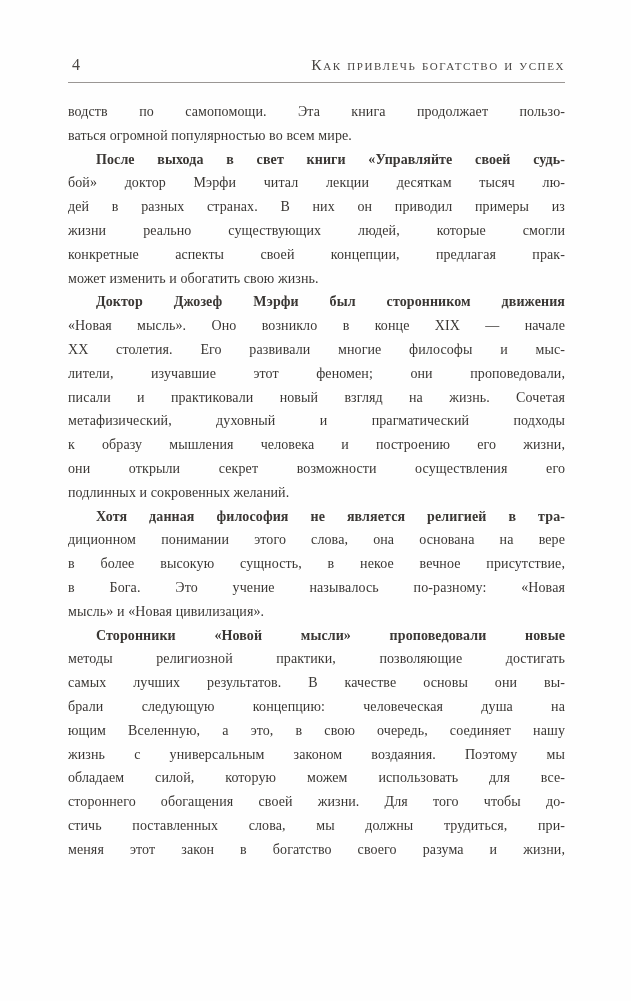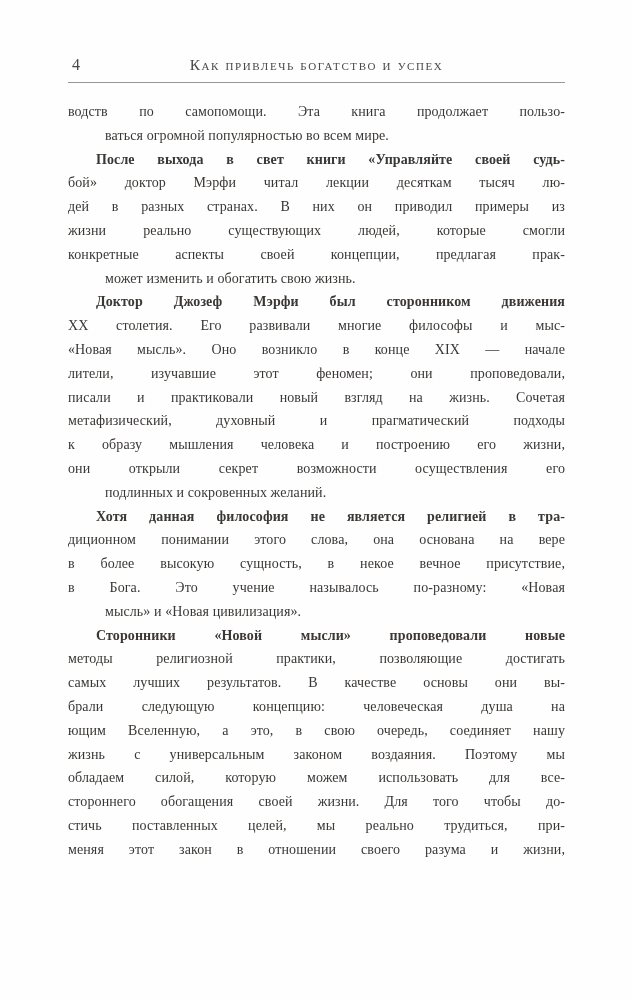--- a/index.html
+++ b/index.html
@@ -25,21 +25,21 @@
     margin-bottom: 6px;
   }
   .page-number {
     position: absolute;
     left: 4px;
     top: 0;
     font-size: 16px;
     color: #4a4744;
   }
   .header-title {
-    text-align: center;
+    text-align: right;
     font-variant: small-caps;
     letter-spacing: 1.6px;
     font-size: 15.5px;
     color: #4a4744;
   }
   .header-rule {
     border: none;
     border-top: 1px solid #9a9694;
     margin: 0 0 0 0;
     height: 0;
@@ -56,21 +56,20 @@
     text-align: justify;
     text-align-last: justify;
     letter-spacing: 0.1px;
   }
   .line.indent {
     text-indent: 28px;
     font-weight: bold;
   }
   .line.last-left {
     text-align-last: left;
-    margin-left: 37px;
   }
 </style>
 </head>
 <body>
 
 <div class="page">
   <div class="header">
     <span class="page-number">4</span>
     <div class="header-title">Как привлечь богатство и успех</div>
   </div>
@@ -83,22 +82,22 @@
       <div class="paragraph">
         <div class="line indent">После выхода в свет книги «Управляйте своей судь-</div>
         <div class="line">бой» доктор Мэрфи читал лекции десяткам тысяч лю-</div>
         <div class="line">дей в разных странах. В них он приводил примеры из</div>
         <div class="line">жизни реально существующих людей, которые смогли</div>
         <div class="line">конкретные аспекты своей концепции, предлагая прак-</div>
         <div class="line last-left">может изменить и обогатить свою жизнь.</div>
       </div>
       <div class="paragraph">
         <div class="line indent">Доктор Джозеф Мэрфи был сторонником движения</div>
+        <div class="line">«Новая мысль». Оно возникло в конце XIX — начале</div>
         <div class="line">XX столетия. Его развивали многие философы и мыс-</div>
-        <div class="line">«Новая мысль». Оно возникло в конце XIX — начале</div>
         <div class="line">лители, изучавшие этот феномен; они проповедовали,</div>
         <div class="line">писали и практиковали новый взгляд на жизнь. Сочетая</div>
         <div class="line">метафизический, духовный и прагматический подходы</div>
         <div class="line">к образу мышления человека и построению его жизни,</div>
         <div class="line">они открыли секрет возможности осуществления его</div>
         <div class="line last-left">подлинных и сокровенных желаний.</div>
       </div>
       <div class="paragraph">
         <div class="line indent">Хотя данная философия не является религией в тра-</div>
         <div class="line">диционном понимании этого слова, она основана на вере</div>
@@ -108,17 +107,17 @@
       </div>
       <div class="paragraph">
         <div class="line indent">Сторонники «Новой мысли» проповедовали новые</div>
         <div class="line">методы религиозной практики, позволяющие достигать</div>
         <div class="line">самых лучших результатов. В качестве основы они вы-</div>
         <div class="line">брали следующую концепцию: человеческая душа на</div>
         <div class="line">ющим Вселенную, а это, в свою очередь, соединяет нашу</div>
         <div class="line">жизнь с универсальным законом воздаяния. Поэтому мы</div>
         <div class="line">обладаем силой, которую можем использовать для все-</div>
         <div class="line">стороннего обогащения своей жизни. Для того чтобы до-</div>
-        <div class="line">стичь поставленных целей, мы реально трудиться, при-</div>
-        <div class="line">меняя этот закон в отношении своего разума и жизни,</div>
+        <div class="line">стичь поставленных слова, мы должны трудиться, при-</div>
+        <div class="line">меняя этот закон в богатство своего разума и жизни,</div>
       </div>
     </div>
 </div>
 
 </body></html>

